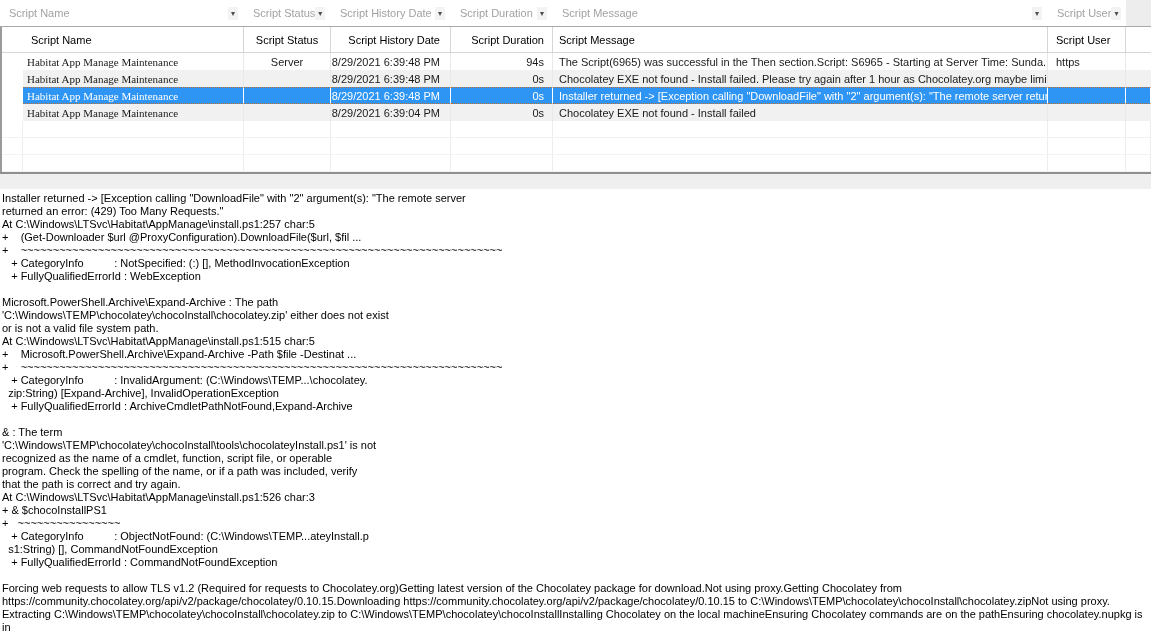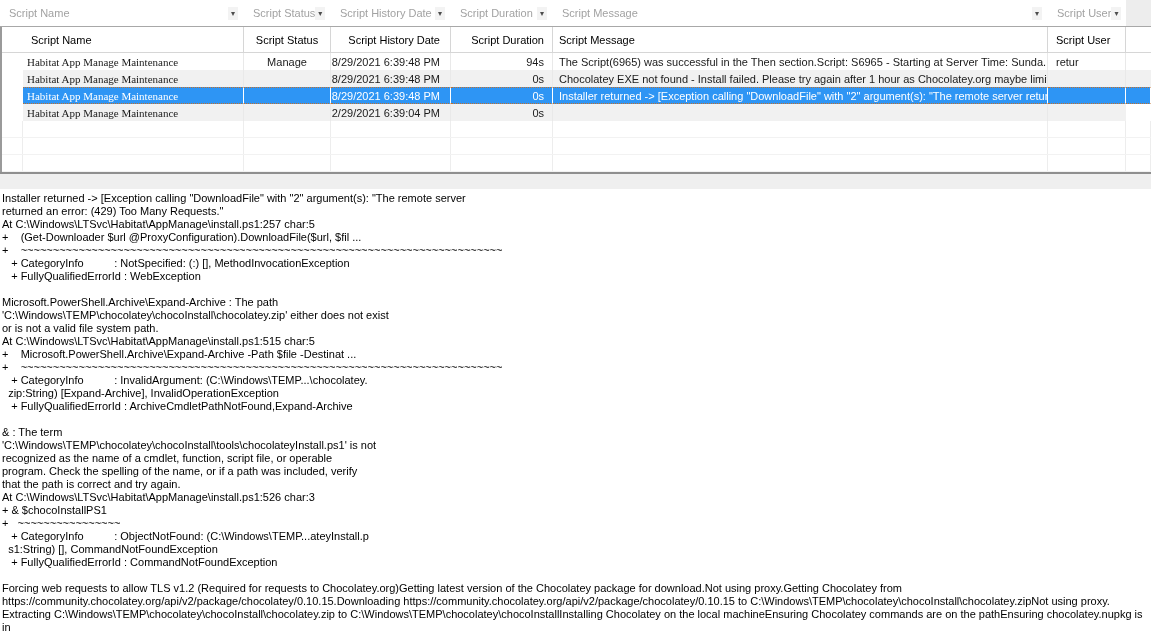--- a/index.html
+++ b/index.html
@@ -105,25 +105,25 @@
       <div class="cell c-date">Script History Date</div>
       <div class="cell c-dur">Script Duration</div>
       <div class="cell c-msg">Script Message</div>
       <div class="cell c-user">Script User</div>
       <div class="cell c-spacer"></div>
     </div>
   <div>
       <div class="row">
         <div class="cell indent"></div>
         <div class="cell c-name">Habitat App Manage Maintenance</div>
-        <div class="cell c-status">Manage</div>
+        <div class="cell c-status">Server</div>
         <div class="cell c-date">8/29/2021 6:39:48 PM</div>
         <div class="cell c-dur">94s</div>
         <div class="cell c-msg">The Script(6965) was successful in the Then section.Script: S6965 - Starting at Server Time: Sunda...</div>
-        <div class="cell c-user">retur</div>
+        <div class="cell c-user">https</div>
         <div class="cell c-spacer"></div>
       </div>
       <div class="row alt">
         <div class="cell indent"></div>
         <div class="cell c-name">Habitat App Manage Maintenance</div>
         <div class="cell c-status"></div>
         <div class="cell c-date">8/29/2021 6:39:48 PM</div>
         <div class="cell c-dur">0s</div>
         <div class="cell c-msg">Chocolatey EXE not found - Install failed.  Please try again after 1 hour as Chocolatey.org maybe limit...</div>
         <div class="cell c-user"></div>
@@ -136,22 +136,23 @@
         <div class="cell c-date">8/29/2021 6:39:48 PM</div>
         <div class="cell c-dur">0s</div>
         <div class="cell c-msg">Installer returned -&gt; [Exception calling "DownloadFile" with "2" argument(s): "The remote server retur...</div>
         <div class="cell c-user"></div>
         <div class="cell c-spacer"></div>
       </div>
       <div class="row alt">
         <div class="cell indent"></div>
         <div class="cell c-name">Habitat App Manage Maintenance</div>
         <div class="cell c-status"></div>
-        <div class="cell c-date">2/29/2021 6:39:04 PM</div>
+        <div class="cell c-date">8/29/2021 6:39:04 PM</div>
         <div class="cell c-dur">0s</div>
+        <div class="cell c-msg">Chocolatey EXE not found - Install failed</div>
         <div class="cell c-user"></div>
         <div class="cell c-spacer"></div>
       </div>
       <div class="row empty">
         <div class="cell indent"></div>
         <div class="cell c-name"></div>
         <div class="cell c-status"></div>
         <div class="cell c-date"></div>
         <div class="cell c-dur"></div>
         <div class="cell c-msg"></div>

